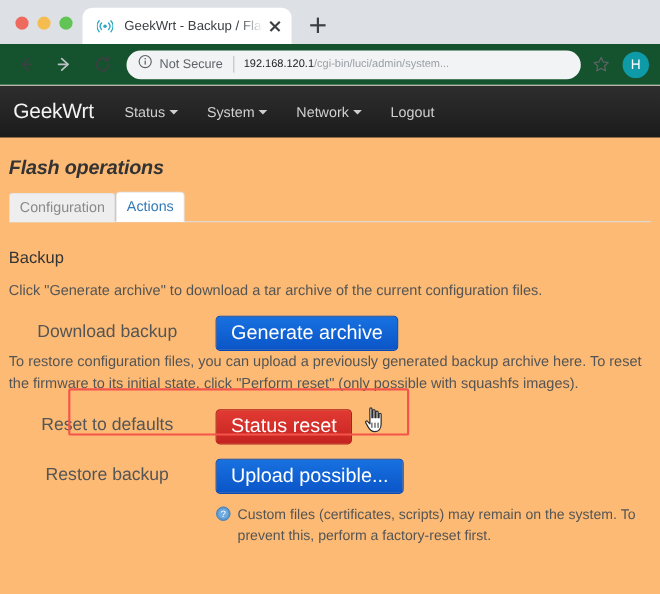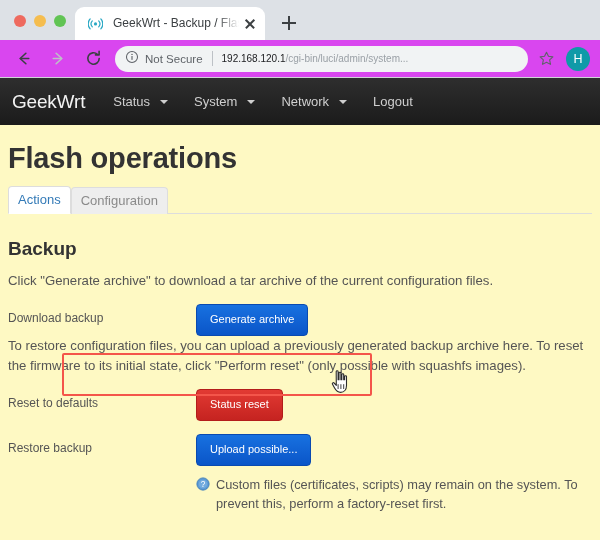--- a/index.html
+++ b/index.html
@@ -83,21 +83,21 @@
     border-radius: 50%;
   }
   .newtab::before, .newtab::after {
     content: ""; position: absolute; background: #3c4043;
   }
   .newtab::before { left: 7px; top: 13.2px; width: 14px; height: 1.7px; }
   .newtab::after  { top: 7px; left: 13.2px; height: 14px; width: 1.7px; }
 
   .toolbar {
     height: 38px;
-    background: #d946ef;
+    background: #14532d;
     display: flex;
     align-items: center;
     padding: 0 10px;
     border-bottom: 1px solid #cfd3d6;
   }
   .navbtn {
     width: 26px; height: 26px;
     margin-right: 9px;
     display: flex; align-items: center; justify-content: center;
     cursor: pointer;
@@ -151,21 +151,21 @@
     display: flex; align-items: center; justify-content: center;
     margin-left: 8px;
     cursor: pointer;
     flex: 0 0 auto;
   }
 
   
   .viewport {
     position: relative;
     height: 462px;
-    background: #fef9c3;
+    background: #fdba74;
     overflow: hidden;
   }
 
   .navbar {
     height: 47px;
     background: linear-gradient(to bottom, #2e2e2e 0%, #1b1b1b 100%);
     display: flex;
     align-items: center;
     padding: 0 12px;
   }
@@ -175,39 +175,40 @@
     letter-spacing: -0.2px;
     margin-right: 28px;
     cursor: pointer;
   }
   .navitem {
     color: #cfcfcf;
     font-size: 13px;
     margin-right: 26px;
     display: flex;
     align-items: center;
-    gap: 10px;
+    gap: 4px;
     cursor: pointer;
   }
   .caret {
     width: 0; height: 0;
     border-left: 4px solid transparent;
     border-right: 4px solid transparent;
     border-top: 4px solid #cfcfcf;
     display: inline-block;
   }
 
   .content { padding: 0 8px; }
 
   .page-title {
-    font-size: 29px;
+    font-size: 18px;
     font-weight: bold;
     color: #333333;
     margin: 17px 0 10px 0;
     letter-spacing: -0.2px;
+    font-style: italic;
   }
 
   .tabs {
     display: flex;
     align-items: flex-end;
     border-bottom: 1px solid #dddddd;
     margin-bottom: 0;
     padding-left: 0;
   }
   .ptab {
@@ -227,52 +228,52 @@
     border-color: #dddddd;
     border-bottom: 1px solid #ffffff;
   }
   .ptab.inactive {
     color: #8a8a8a;
     background: #eeeeee;
     border-color: #dddddd;
   }
 
   .section-title {
-    font-size: 19px;
-    font-weight: bold;
+    font-size: 15px;
+    font-weight: normal;
     color: #333333;
     margin: 24px 0 11px 0;
   }
   .para {
     font-size: 13.2px;
     color: #555555;
     line-height: 20px;
     margin: 0;
   }
 
   .formrow {
     display: flex;
     align-items: flex-start;
     margin-top: 13px;
   }
   .formlabel {
     width: 188px;
     flex: 0 0 188px;
-    text-align: left;
-    font-size: 12px;
+    text-align: center;
+    font-size: 16px;
     color: #555555;
     padding: 6px 9px 0 0;
     line-height: 17px;
   }
   .formctl { flex: 1 1 auto; position: relative; }
 
   .btn {
     display: inline-block;
     border-radius: 4px;
-    font-size: 11px;
+    font-size: 18px;
     color: #ffffff;
     padding: 6px 13px 7px 13px;
     border: 1px solid;
     cursor: pointer;
     line-height: 17px;
     text-align: center;
   }
   .btn-blue {
     background: linear-gradient(to bottom, #1871e0 0%, #0a55c8 100%);
     border-color: #0a4ab0;
@@ -406,22 +407,22 @@
       <span class="navitem">
         <span>Logout</span>
       </span>
     </div>
 
     <div class="content">
 
       <h1 class="page-title">Flash operations</h1>
 
       <div class="tabs">
+        <span class="ptab inactive">Configuration</span>
         <span class="ptab active">Actions</span>
-        <span class="ptab inactive">Configuration</span>
       </div>
 
       <h2 class="section-title">Backup</h2>
       <p class="para">Click "Generate archive" to download a tar archive of the current configuration files.</p>
 
       <div class="formrow">
         <div class="formlabel">Download backup</div>
         <div class="formctl">
           <span class="btn btn-blue">Generate archive</span>
         </div>

